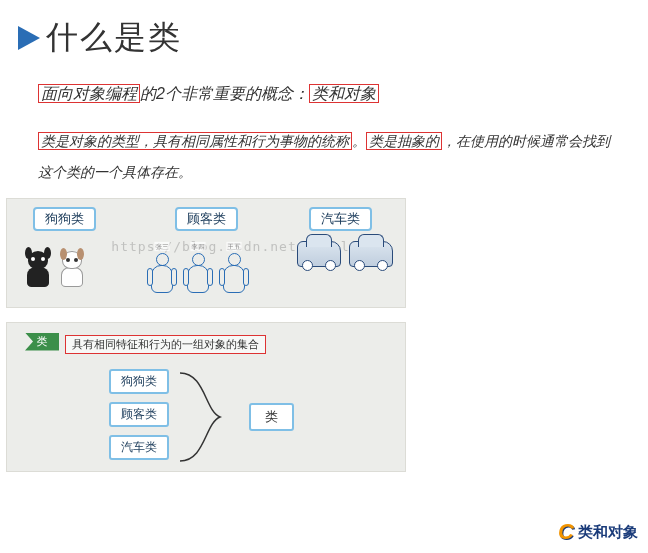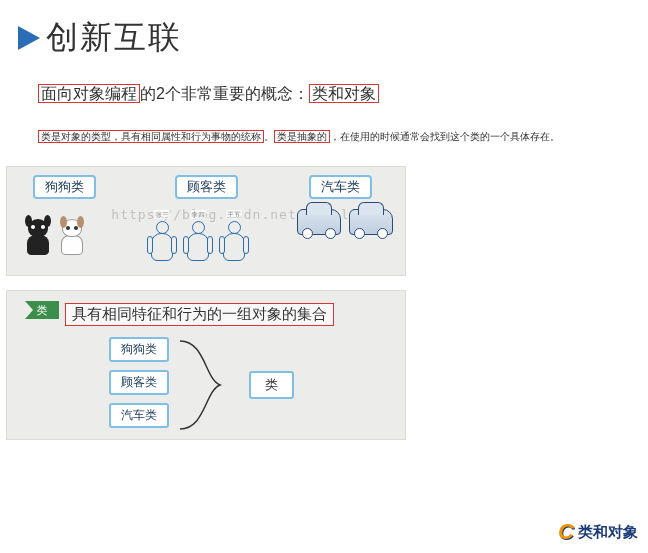--- a/index.html
+++ b/index.html
@@ -27,23 +27,24 @@
     .title {
       font-size: 32px;
       font-weight: 400;
       letter-spacing: 2px;
     }
     .para {
       font-size: 16px;
       line-height: 2;
       padding-left: 38px;
       padding-right: 28px;
+      font-style: italic;
     }
     .para1 { margin-top: 6px; margin-bottom: 16px; }
-    .para2 { font-size: 10px; margin-bottom: 18px; line-height: 2.2; }
+    .para2 { font-size: 14px; margin-bottom: 10px; line-height: 2.2; }
     .boxed { border: 1px solid #d33; padding: 0 2px; }
     .img-panel {
       margin: 6px 0 14px 6px;
       background: #ecedea;
       border: 1px solid #dcdcd6;
       position: relative;
     }
     .panel1 { width: 400px; height: 110px; }
     .tag-top {
       position: absolute;
@@ -119,21 +120,21 @@
     .panel2 { width: 400px; height: 150px; }
     .class-flag {
       position: absolute; top: 10px; left: 18px;
       width: 34px; height: 18px;
       background: #3c8f4a; color: #fff;
       font-size: 11px; display: flex; align-items: center; justify-content: center;
       clip-path: polygon(0 0, 100% 0, 100% 100%, 0 100%, 8px 50%);
     }
     .desc-bar {
       position: absolute; top: 12px; left: 58px;
-      border: 1px solid #d33; font-size: 15px;
+      border: 1px solid #d33; font-size: 11px;
       padding: 1px 6px; background: rgba(255,255,255,0.6);
     }
     .cat-col {
       position: absolute; left: 102px; top: 46px;
       display: flex; flex-direction: column; gap: 8px;
     }
     .cat-tag {
       background: #fff; border: 2px solid #7fbfe6; border-radius: 3px;
       font-size: 12px; padding: 2px 10px; color: #1b3b5a; text-align: center;
     }
@@ -157,21 +158,21 @@
       color: #f29400;
       text-shadow: 1px 1px 0 #1a3b7a;
     }
     .logo-txt { font-size: 15px; font-weight: 700; color: #1a3b7a; }
   </style>
 </head>
 <body>
 
 <div class="heading">
   <div class="triangle"></div>
-  <div class="title">创新互联</div>
+  <div class="title">什么是类</div>
 </div>
 
 <div class="para para1">
   <span class="boxed">面向对象编程</span><span>的2个非常重要的概念：</span><span class="boxed">类和对象</span>
 </div>
 
 <div class="para para2">
   <span class="boxed">类是对象的类型，具有相同属性和行为事物的统称</span><span>。</span><span class="boxed">类是抽象的</span><span>，在使用的时候通常会找到这个类的一个具体存在。</span>
 </div>
 

